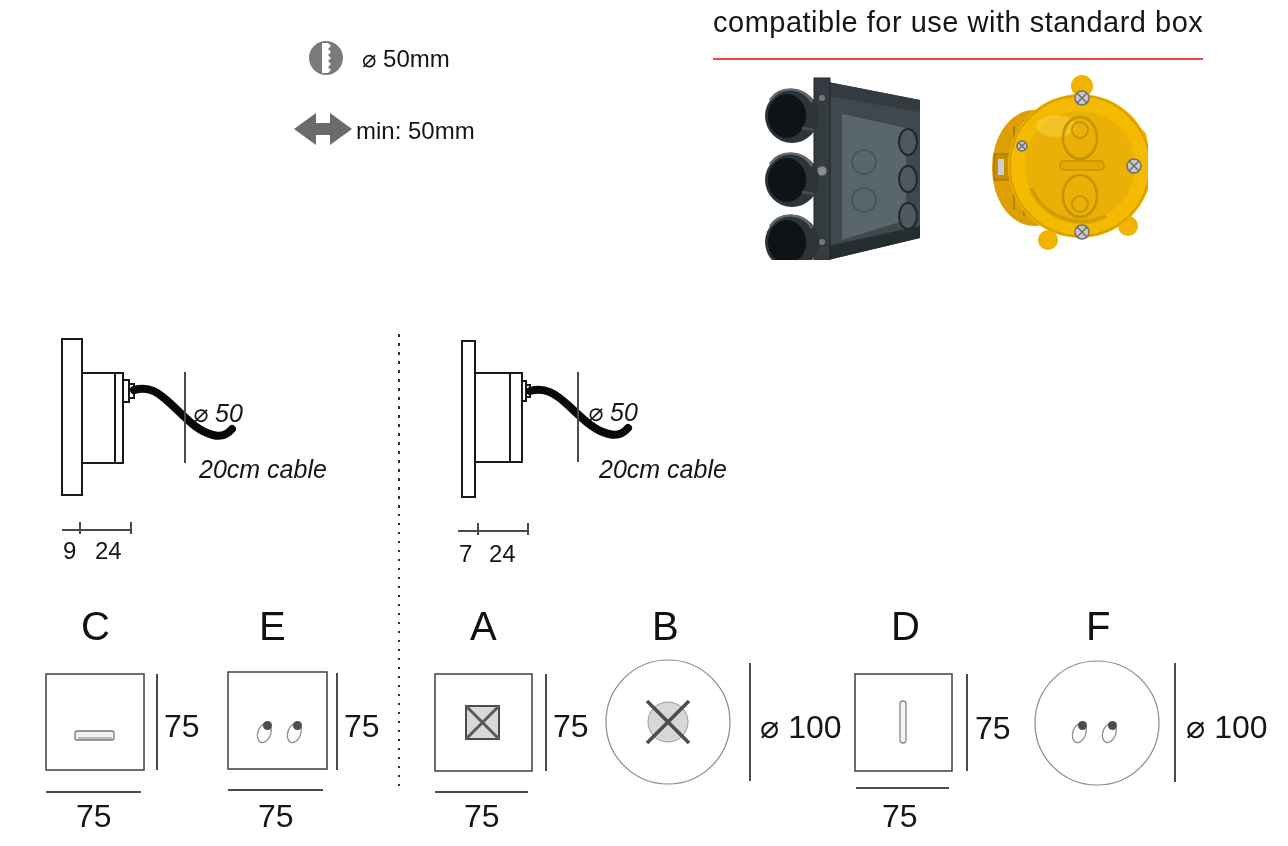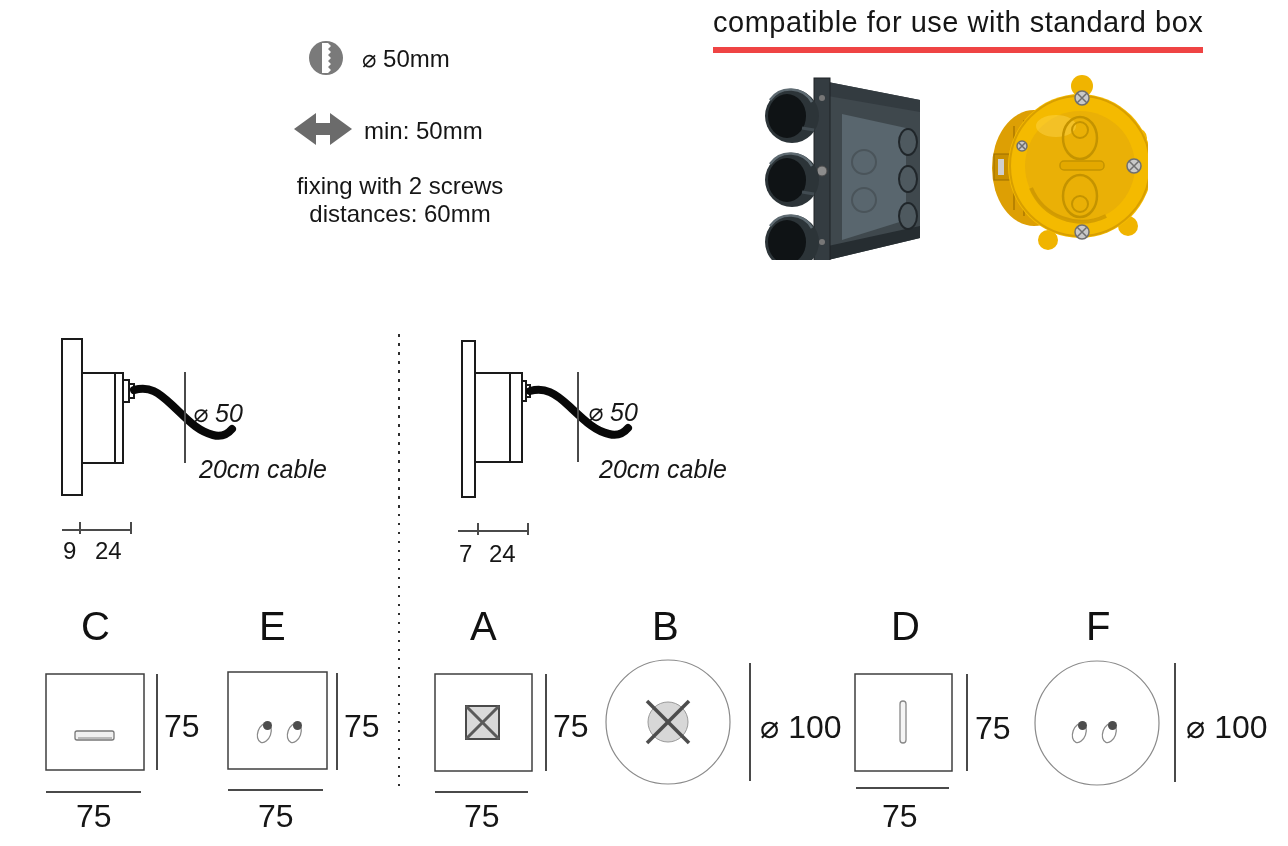--- a/index.html
+++ b/index.html
@@ -4,47 +4,43 @@
 <style>
   html,body{margin:0;padding:0;background:#fff;}
   #canvas{position:relative;width:1288px;height:846px;background:#fff;overflow:hidden;
           font-family:"Liberation Sans","DejaVu Sans",sans-serif;color:#111;}
   .abs{position:absolute;}
   .t{position:absolute;white-space:nowrap;color:#161616;}
   .fs24{font-size:24px;}
   .fs25{font-size:25px;font-style:italic;}
   .fs28{font-size:32px;}
   .variant-label{font-size:40px;color:#111;}
-  .title{font-size:29px;letter-spacing:.5px;border-bottom:6px solid #ef4444;padding-bottom:8px;display:inline-block;}
+  .title{font-size:29px;letter-spacing:.5px;border-bottom:2px solid #ef4444;padding-bottom:19px;display:inline-block;}
   .fix-note{width:280px;text-align:center;line-height:28px;}
   .divider{width:2px;background-image:repeating-linear-gradient(to bottom,#2e2e2e 0 2.5px,transparent 2.5px 9px);}
   svg{display:block;}
 </style>
 </head>
 <body>
 
 <div id="canvas">
 
   <svg class="abs" style="left:308px;top:40px;" width="36" height="36" viewBox="0 0 36 36">
     <circle cx="18" cy="18" r="17" fill="#7a7a7a"></circle>
     <path d="M14,3 L20,3 L23,6 L20,9 L23,12 L20,15 L23,18 L20,21 L23,24 L20,27 L23,30 L20,33 L14,33 Z" fill="#fff"></path>
   </svg>
   <div class="t fs24" style="left:362px;top:45px;text-align:right;">⌀ 50mm</div>
 
   <svg class="abs" style="left:294px;top:110px;" width="60" height="38" viewBox="0 0 60 38">
     <polygon points="0,19 22,3 22,35" fill="#6b6b6b"></polygon>
     <polygon points="58,19 36,3 36,35" fill="#6b6b6b"></polygon>
     <rect x="20" y="13" width="18" height="12" fill="#6b6b6b"></rect>
   </svg>
-  <div class="t fs24" style="left:364px;top:117px;">min: 50mm</div>
-
-  <div class="t fs24 fix-note" style="left:260px;top:172px;">
-    <div>fixing with 2 screws</div>
-    <div>distances: 60mm</div>
-  </div>
+  <div class="t fs24" style="left:356px;top:117px;">min: 50mm</div>
+
 
   <div class="t" style="left:713px;top:6px;">
     <span class="title">compatible for use with standard box</span>
   </div>
 
   <svg class="abs" style="left:758px;top:58px;" width="178" height="202" viewBox="0 0 178 202">
     <polygon points="70,24 162,42 162,180 70,202" fill="#3f484d"></polygon>
     <polygon points="70,24 162,42 162,54 70,38" fill="#333b40"></polygon>
     <polygon points="70,202 162,180 162,168 70,188" fill="#262d31"></polygon>
     <polygon points="84,56 148,70 148,162 84,182" fill="#59666e"></polygon>

